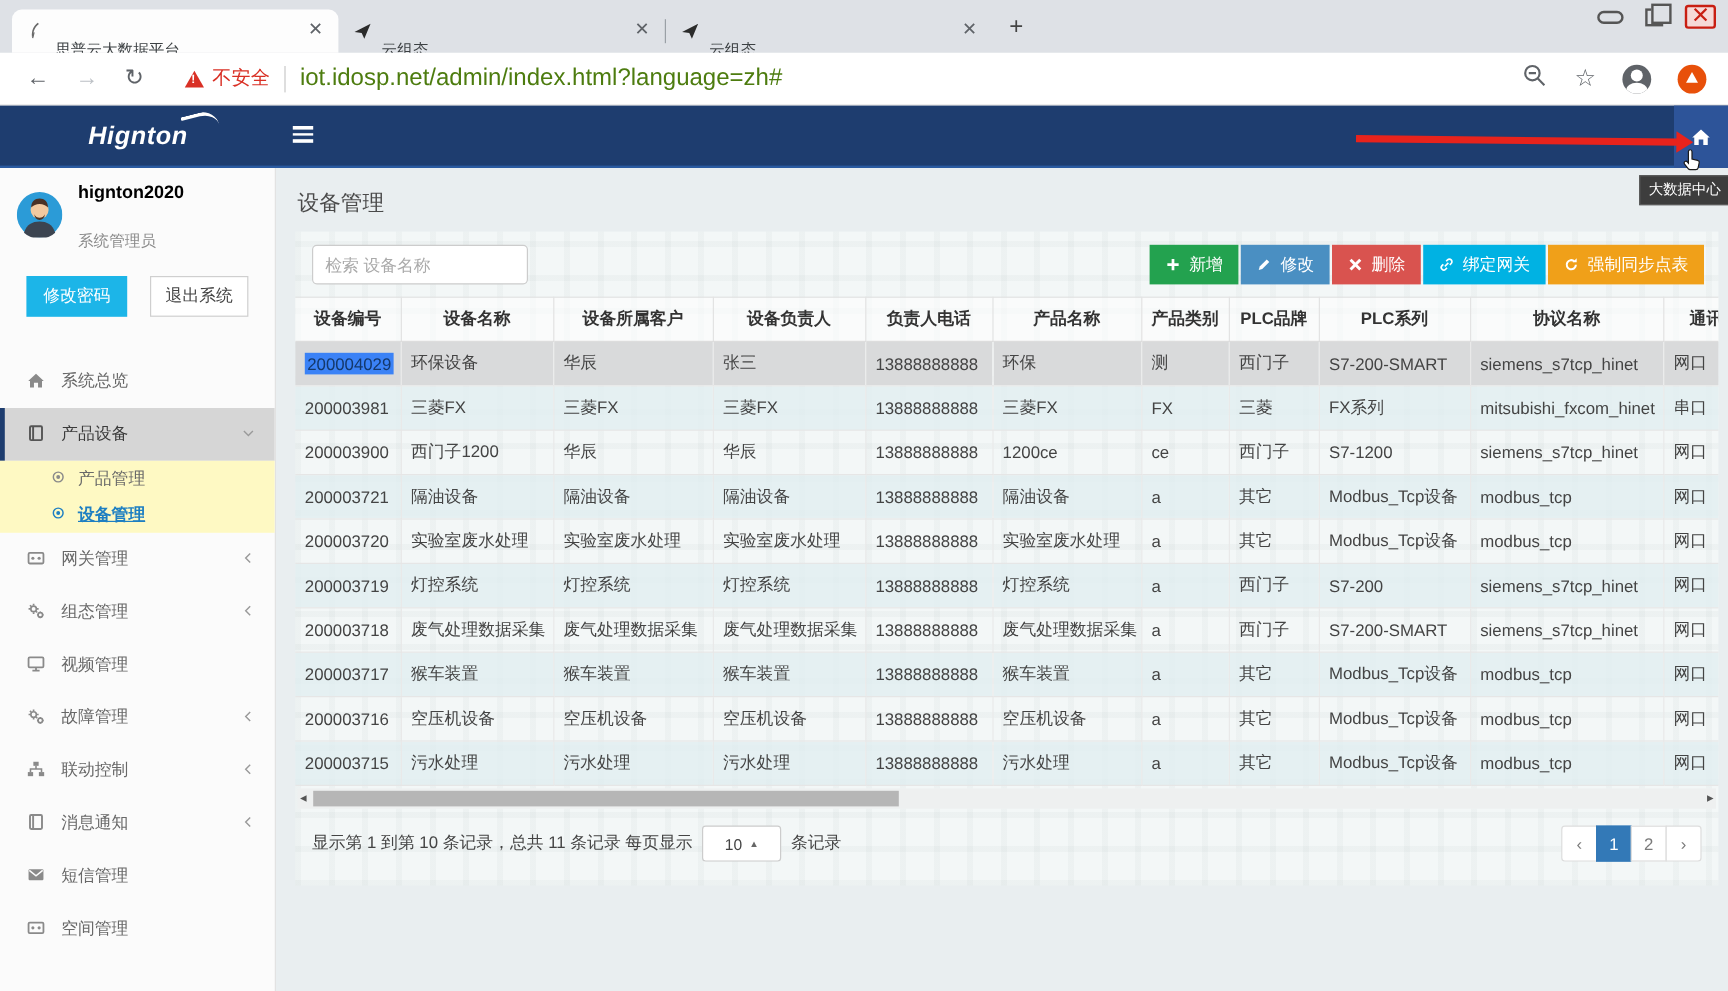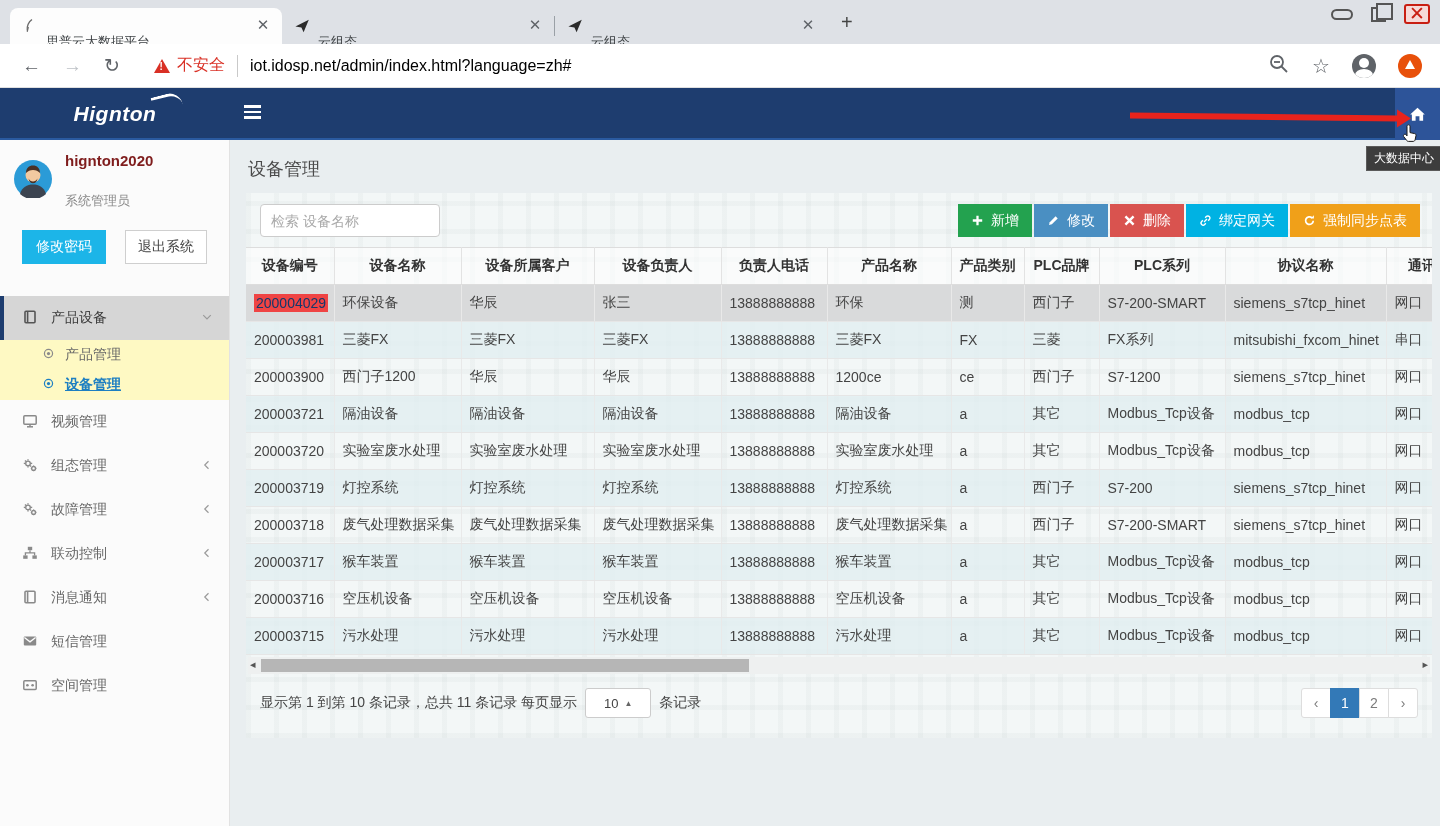--- a/index.html
+++ b/index.html
@@ -22,21 +22,21 @@
   .win-close { color:#c81e12; font-size:19px; font-weight:bold; border:2px solid #c81e12; border-radius:3px; line-height:16px; padding:0 3px; background:#f6d9d7; }
 
   .addrbar { position:absolute; left:0; top:44px; width:1440px; height:44px; background:#ffffff; display:flex; align-items:center; border-bottom:1px solid #e0e0e0; }
   .nav-ic { font-size:19px; color:#5f6368; margin-left:22px; }
   .nav-ic.dim { color:#bdc1c6; }
   .sec-chip { display:flex; align-items:center; margin-left:34px; gap:7px; }
   .warn-tri { width:0; height:0; border-left:8px solid transparent; border-right:8px solid transparent; border-bottom:14px solid #d93025; position:relative; }
   .warn-tri:after { content:"!"; position:absolute; left:-2.5px; top:2px; color:#fff; font-size:10px; font-weight:bold; }
   .sec-text { color:#d93025; font-size:16px; }
   .addr-sep { width:1px; height:22px; background:#c9c9c9; margin:0 12px; }
-  .url { font-size:16px; color:#000000; }
+  .url { font-size:20px; color:#4d7c0f; }
   .addr-right { margin-left:auto; display:flex; align-items:center; gap:22px; margin-right:18px; }
   .star { font-size:20px; color:#5f6368; }
   .avatar-ic { width:24px; height:24px; border-radius:50%; background:#5f6368; position:relative; overflow:hidden; }
   .avatar-ic:before { content:""; position:absolute; left:7px; top:4px; width:10px; height:10px; border-radius:50%; background:#fff; }
   .avatar-ic:after { content:""; position:absolute; left:3px; top:15px; width:18px; height:12px; border-radius:50%; background:#fff; }
   .ext-ic { width:24px; height:24px; border-radius:50%; background:#e8500a; position:relative; }
   .ext-ic:before { content:""; position:absolute; left:7px; top:6px; width:0; height:0; border-left:5px solid transparent; border-right:5px solid transparent; border-bottom:9px solid #fff; }
 
   
   .appbar { position:absolute; left:0; top:88px; width:1440px; height:52px; background:#1e3d6f; border-bottom:2px solid #2a5aa0; }
@@ -47,21 +47,21 @@
   .hamburger i { height:2.6px; background:#fff; display:block; }
   .homeblock { position:absolute; right:0; top:0; width:45px; height:52px; background:#2d5499; display:flex; align-items:center; justify-content:center; }
   .red-arrow { position:absolute; left:1130px; top:114px; width:268px; height:6px; background:#e8231c; transform:rotate(0.6deg); z-index:40; }
   .red-arrow:after { content:""; position:absolute; right:-13px; top:-6px; width:0; height:0; border-top:9px solid transparent; border-bottom:9px solid transparent; border-left:14px solid #e8231c; }
   .hand-cursor { position:absolute; left:1402px; top:123px; z-index:41; }
   .tooltip { position:absolute; left:1366px; top:146px; background:#3d3d3d; border:1px solid #5a5a5a; color:#fff; font-size:12px; padding:3px 7px; z-index:42; white-space:nowrap; }
 
   
   .sidebar { position:absolute; left:0; top:140px; width:230px; height:686px; background:#fbfbfb; border-right:1px solid #e2e2e2; overflow:hidden; }
   .userrow { display:flex; align-items:center; padding:12px 0 10px 14px; gap:13px; }
-  .uname { font-size:15px; font-weight:bold; color:#7f1d1d; }
+  .uname { font-size:15px; font-weight:bold; color:#000000; }
   .urole { font-size:13px; color:#8a8a8a; margin-top:23px; }
   .ubtns { display:flex; padding:10px 22px 18px 22px; justify-content:space-between; }
   .btn-pwd { background:#1cb5e8; color:#fff; border:none; font-size:14px; padding:7px 14px; }
   .btn-logout { background:#fff; color:#444; border:1px solid #cfcfcf; font-size:14px; padding:7px 12px; }
   .menu-item { height:44px; display:flex; align-items:center; padding-left:18px; color:#686868; font-size:14px; gap:13px; border-left:4px solid transparent; }
   .menu-item .mi-label { flex:1; }
   .menu-item .chev { margin-right:16px; color:#b0b0b0; }
   .menu-item.active { background:#d6d6d6; border-left:4px solid #1e3d6f; color:#3b3b3b; }
   .submenu { background:#fef9c3; }
   .submenu-item { height:30px; display:flex; align-items:center; padding-left:42px; gap:10px; font-size:14px; color:#686868; }
@@ -80,21 +80,21 @@
   .actions { margin-left:auto; display:flex; }
   .abtn { height:33px; border:none; color:#fff; font-size:14px; padding:0 13px; display:flex; align-items:center; gap:7px; font-family:inherit; }
   .abtn + .abtn { margin-left:2px; }
 
   .table-clip { width:1186px; overflow:hidden; }
   table.grid { border-collapse:collapse; table-layout:fixed; width:1240px; }
   .grid th { font-size:14px; color:#333; font-weight:bold; text-align:center; height:37px; border-top:1px solid #ddd; border-bottom:1px solid #ddd; border-right:1px solid #e3e3e3; background:rgba(255,255,255,0.55); }
   .grid td { font-size:14px; color:#444; height:37px; padding:0 8px; border-bottom:1px solid #e6e6e6; border-right:1px solid #e9e9e9; white-space:nowrap; overflow:hidden; }
   .grid tr.alt td { background:rgba(224,237,240,0.75); }
   .grid tr.sel td { background:#d9dadb; }
-  .txt-selection { background:#ef4444; color:#14386b; padding:1px 2px; }
+  .txt-selection { background:#3b82f6; color:#14386b; padding:1px 2px; }
 
   .hscroll { margin:2px 2px 0 2px; height:17px; background:#eef0f0; position:relative; }
   .hs-thumb { position:absolute; left:13px; top:2px; width:488px; height:13px; background:#b6b6b6; }
   .hs-arrow { position:absolute; top:1px; font-size:11px; color:#555; }
   .hs-left { left:2px; } .hs-right { right:2px; }
 
   .pagerow { display:flex; align-items:center; padding:14px 14px 8px 14px; }
   .summary { font-size:14px; color:#444; display:flex; align-items:center; gap:8px; }
   .psize { width:66px; height:30px; background:#fff; border:1px solid #ccc; border-radius:3px; display:flex; align-items:center; justify-content:center; gap:6px; font-size:13px; color:#444; }
   .psize .caret { font-size:8px; color:#666; }
@@ -202,20 +202,26 @@
     <span>
       <div class="uname">hignton2020</div>
       <div class="urole">系统管理员</div>
     </span>
   </div>
   <div class="ubtns">
     <button class="btn-pwd">修改密码</button>
     <button class="btn-logout">退出系统</button>
   </div>
   <div id="menu" style="margin-top:14px;">
+      <div class="menu-item">
+        <span><svg width="16" height="16" viewBox="0 0 16 16">
+            <path d="M1.5 8.5 8 2.5l6.5 6H13V14H9.7v-4H6.3v4H3V8.5z" fill="#8a8a8a"></path>
+          </svg></span>
+        <span class="mi-label">系统总览</span>
+      </div>
       <div class="menu-item active">
         <span><svg width="16" height="16" viewBox="0 0 16 16">
             <rect x="3" y="2.2" width="10" height="11.6" rx="1" fill="none" stroke="#555" stroke-width="1.6"></rect>
             <line x1="5.6" y1="2.2" x2="5.6" y2="13.8" stroke="#555" stroke-width="1.6"></line>
           </svg></span>
         <span class="mi-label">产品设备</span>
         <span class="chev"><svg width="12" height="12" viewBox="0 0 16 16">
             <path d="M3 5.5l5 5 5-5" fill="none" stroke="#9a9a9a" stroke-width="1.6"></path>
           </svg></span>
       </div>
@@ -230,25 +236,28 @@
         <div class="submenu-item active">
           <span><svg width="13" height="13" viewBox="0 0 16 16">
               <circle cx="8" cy="8" r="5" fill="none" stroke="#1e7fc2" stroke-width="1.5"></circle>
               <circle cx="8" cy="8" r="2" fill="#1e7fc2"></circle>
             </svg></span>
           <span class="sm-label">设备管理</span>
         </div>
       </div>
       <div class="menu-item">
         <span><svg width="16" height="16" viewBox="0 0 16 16">
-            <rect x="1.8" y="2.8" width="12.4" height="8.4" rx="1" fill="none" stroke="#8a8a8a" stroke-width="1.5"></rect>
-            <line x1="8" y1="11.2" x2="8" y2="13.6" stroke="#8a8a8a" stroke-width="1.5"></line>
-            <line x1="5" y1="13.8" x2="11" y2="13.8" stroke="#8a8a8a" stroke-width="1.5"></line>
-          </svg></span>
-        <span class="mi-label">视频管理</span>
+            <rect x="1.8" y="3.8" width="12.4" height="8.8" rx="1" fill="none" stroke="#8a8a8a" stroke-width="1.5"></rect>
+            <circle cx="5.4" cy="8.2" r="1.3" fill="#8a8a8a"></circle>
+            <circle cx="10.6" cy="8.2" r="1.3" fill="#8a8a8a"></circle>
+          </svg></span>
+        <span class="mi-label">网关管理</span>
+        <span class="chev"><svg width="12" height="12" viewBox="0 0 16 16">
+            <path d="M10 3 5 8l5 5" fill="none" stroke="#9a9a9a" stroke-width="1.6"></path>
+          </svg></span>
       </div>
       <div class="menu-item">
         <span><svg width="16" height="16" viewBox="0 0 16 16">
             <circle cx="6" cy="6.4" r="2.3" fill="none" stroke="#8a8a8a" stroke-width="1.4"></circle>
             <g stroke="#8a8a8a" stroke-width="1.4">
               <line x1="6" y1="2.2" x2="6" y2="3.6"></line>
               <line x1="6" y1="9.2" x2="6" y2="10.6"></line>
               <line x1="1.8" y1="6.4" x2="3.2" y2="6.4"></line>
               <line x1="8.8" y1="6.4" x2="10.2" y2="6.4"></line>
               <line x1="3" y1="3.4" x2="4" y2="4.4"></line>
@@ -259,20 +268,28 @@
               <line x1="11.6" y1="8.6" x2="11.6" y2="9.5"></line>
               <line x1="11.6" y1="13.3" x2="11.6" y2="14.2"></line>
               <line x1="8.8" y1="11.4" x2="9.7" y2="11.4"></line>
               <line x1="13.5" y1="11.4" x2="14.4" y2="11.4"></line>
             </g>
           </svg></span>
         <span class="mi-label">组态管理</span>
         <span class="chev"><svg width="12" height="12" viewBox="0 0 16 16">
             <path d="M10 3 5 8l5 5" fill="none" stroke="#9a9a9a" stroke-width="1.6"></path>
           </svg></span>
+      </div>
+      <div class="menu-item">
+        <span><svg width="16" height="16" viewBox="0 0 16 16">
+            <rect x="1.8" y="2.8" width="12.4" height="8.4" rx="1" fill="none" stroke="#8a8a8a" stroke-width="1.5"></rect>
+            <line x1="8" y1="11.2" x2="8" y2="13.6" stroke="#8a8a8a" stroke-width="1.5"></line>
+            <line x1="5" y1="13.8" x2="11" y2="13.8" stroke="#8a8a8a" stroke-width="1.5"></line>
+          </svg></span>
+        <span class="mi-label">视频管理</span>
       </div>
       <div class="menu-item">
         <span><svg width="16" height="16" viewBox="0 0 16 16">
             <circle cx="6" cy="6.4" r="2.3" fill="none" stroke="#8a8a8a" stroke-width="1.4"></circle>
             <g stroke="#8a8a8a" stroke-width="1.4">
               <line x1="6" y1="2.2" x2="6" y2="3.6"></line>
               <line x1="6" y1="9.2" x2="6" y2="10.6"></line>
               <line x1="1.8" y1="6.4" x2="3.2" y2="6.4"></line>
               <line x1="8.8" y1="6.4" x2="10.2" y2="6.4"></line>
               <line x1="3" y1="3.4" x2="4" y2="4.4"></line>

